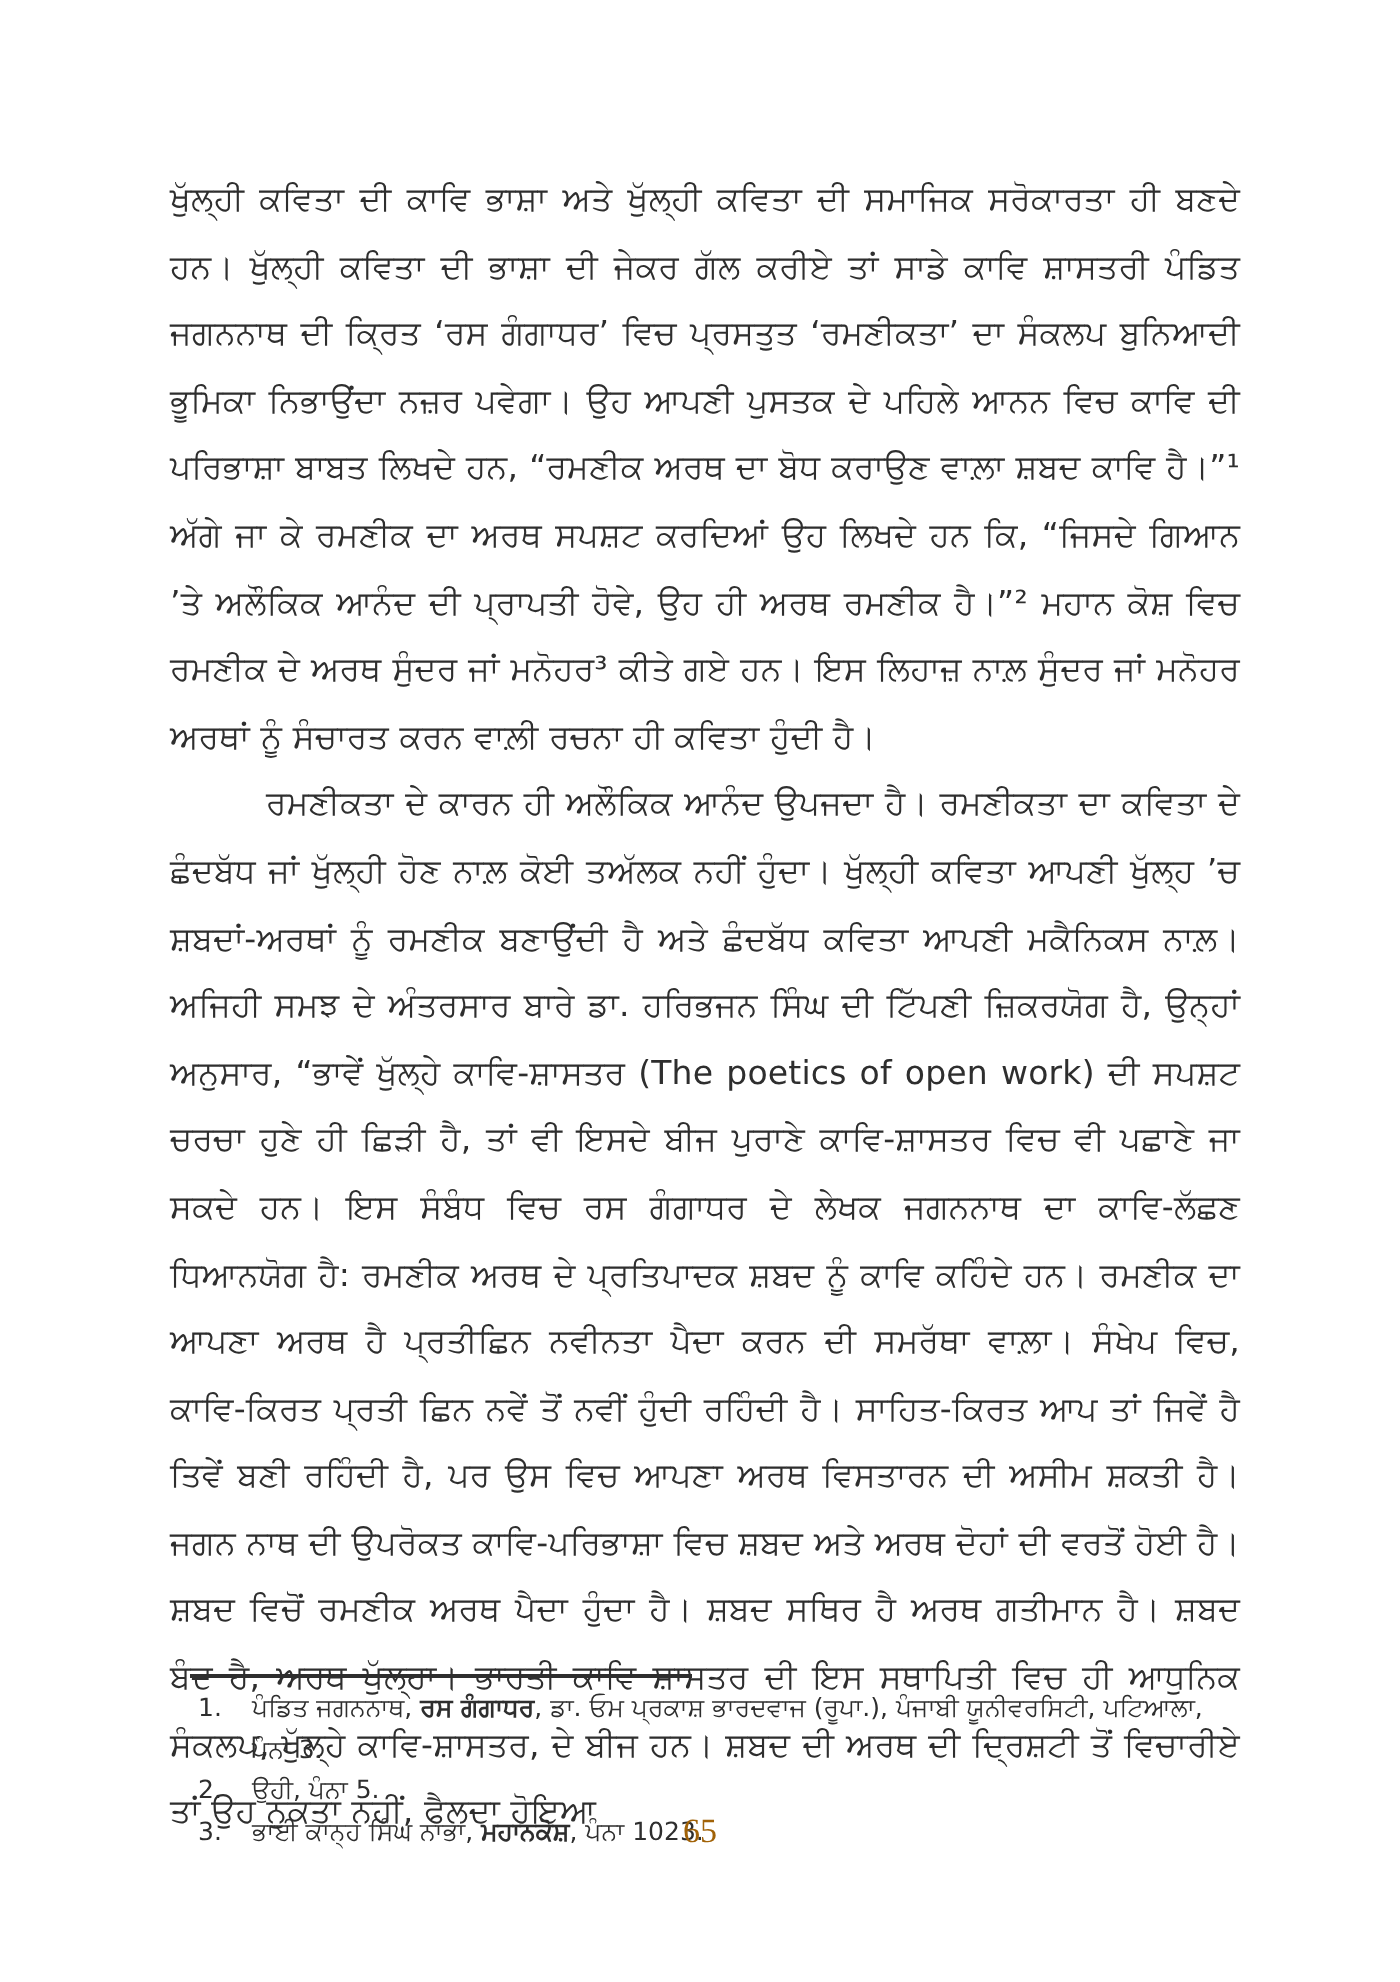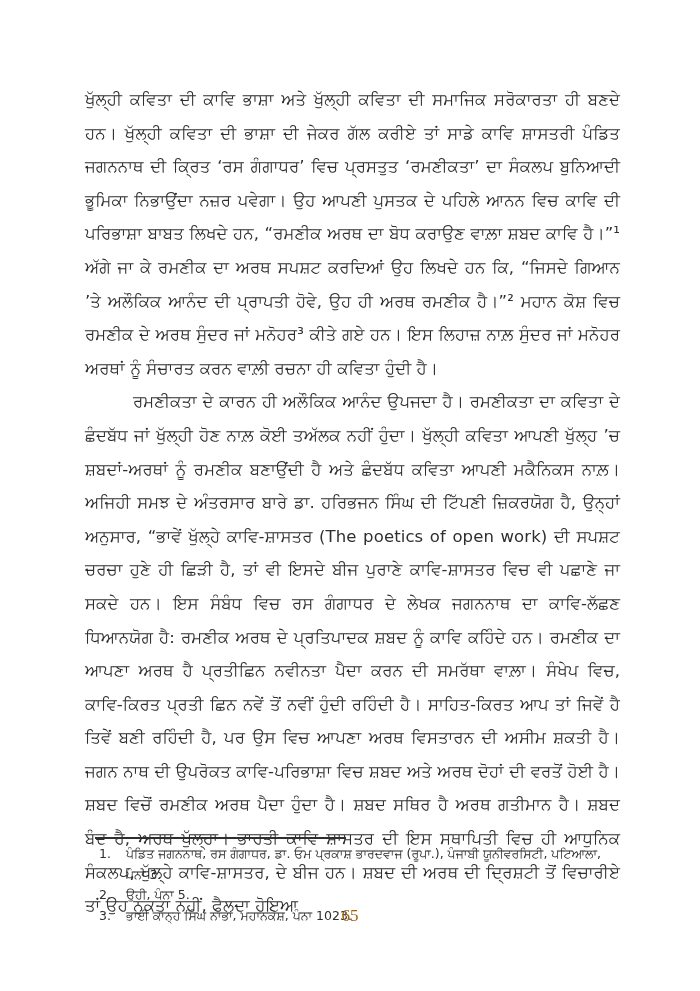--- a/index.html
+++ b/index.html
@@ -40,21 +40,21 @@
     width: 520px;
     margin: 0;
     padding: 0;
     list-style: none;
     font-size: 12.5px;
     line-height: 20.5px;
   }
   .footnote { display: flex; }
   .fn-num { flex: none; width: 27px; }
   .fn-text { flex: 1; }
-  .fn-text b { font-weight: normal; }
+  .fn-text b { font-weight: bold; }
   .page-number {
     position: absolute;
     left: 0;
     right: 0;
     top: 906px;
     text-align: center;
     font-family: "Liberation Serif", serif;
     font-size: 17px;
     color: #a16207;
   }

